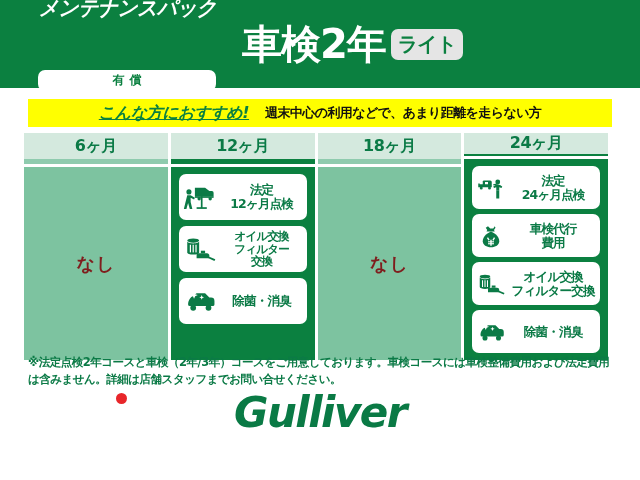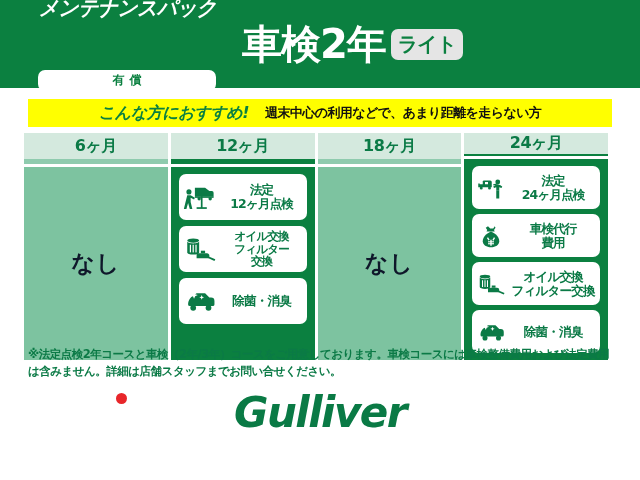--- a/index.html
+++ b/index.html
@@ -51,44 +51,44 @@
   }
 
   
   .reco-banner {
     position: absolute; left: 28px; top: 99px; width: 584px; height: 28px;
     background: #ffff00;
     display: flex; align-items: center; justify-content: center; gap: 16px;
   }
   .reco-lead {
     color: #0b8040; font-weight: bold; font-style: italic; font-size: 16px;
-    white-space: nowrap; letter-spacing: -0.4px;
+    white-space: nowrap; letter-spacing: -0.4px; text-decoration: underline;
   }
   .reco-body {
     color: #111111; font-weight: bold; font-size: 13px;
     white-space: nowrap; letter-spacing: -0.6px;
   }
 
   
   .table { position: absolute; left: 24px; top: 133px; width: 584px; height: 227px;
            display: flex; gap: 3px; }
   .col { flex: 1; display: flex; flex-direction: column; }
   .col-head {
     height: 26px; background: #d4e9de; color: #0b7a46;
     font-weight: bold; font-size: 16px;
     display: flex; align-items: center; justify-content: center;
     letter-spacing: -0.5px;
   }
   .col-rule { height: 5px; background: #8fcbae; }
   .col-rule.active { background: #0b8040; }
   .col-body { flex: 1; margin-top: 3px; }
   .col-body.empty {
-    background: #7dc3a0; color: #0f172a;
+    background: #7dc3a0; color: #7f1d1d;
     display: flex; align-items: center; justify-content: center;
-    font-weight: bold; font-size: 23px; letter-spacing: 1px;
+    font-weight: bold; font-size: 18px; letter-spacing: 1px;
   }
   .col-body.filled {
     background: #0b8040; padding: 7px 8px;
     display: flex; flex-direction: column; justify-content: flex-start; gap: 6px;
   }
   .col-body.filled.four { gap: 5px; }
 
   
   .card {
     background: #ffffff; border-radius: 7px;
@@ -102,21 +102,21 @@
   .card-icon.sm { width: 30px; height: 28px; }
   .card-label {
     flex: 1; color: #0b7a46; font-weight: bold; text-align: center;
     line-height: 1.12; letter-spacing: -0.8px;
   }
   .card-label.s13 { font-size: 12.5px; }
   .card-label.s12 { font-size: 11.5px; }
 
   
   .note {
-    position: absolute; left: 28px; top: 346px; width: 586px;
+    position: absolute; left: 28px; top: 354px; width: 586px;
     color: #0b7a46; font-weight: bold; font-size: 11.5px; line-height: 1.45;
     letter-spacing: -0.5px;
   }
 
   
   .logo-wrap {
     position: absolute; left: 0; top: 392px; width: 640px;
     display: flex; align-items: center; justify-content: center;
   }
   .logo-text {

